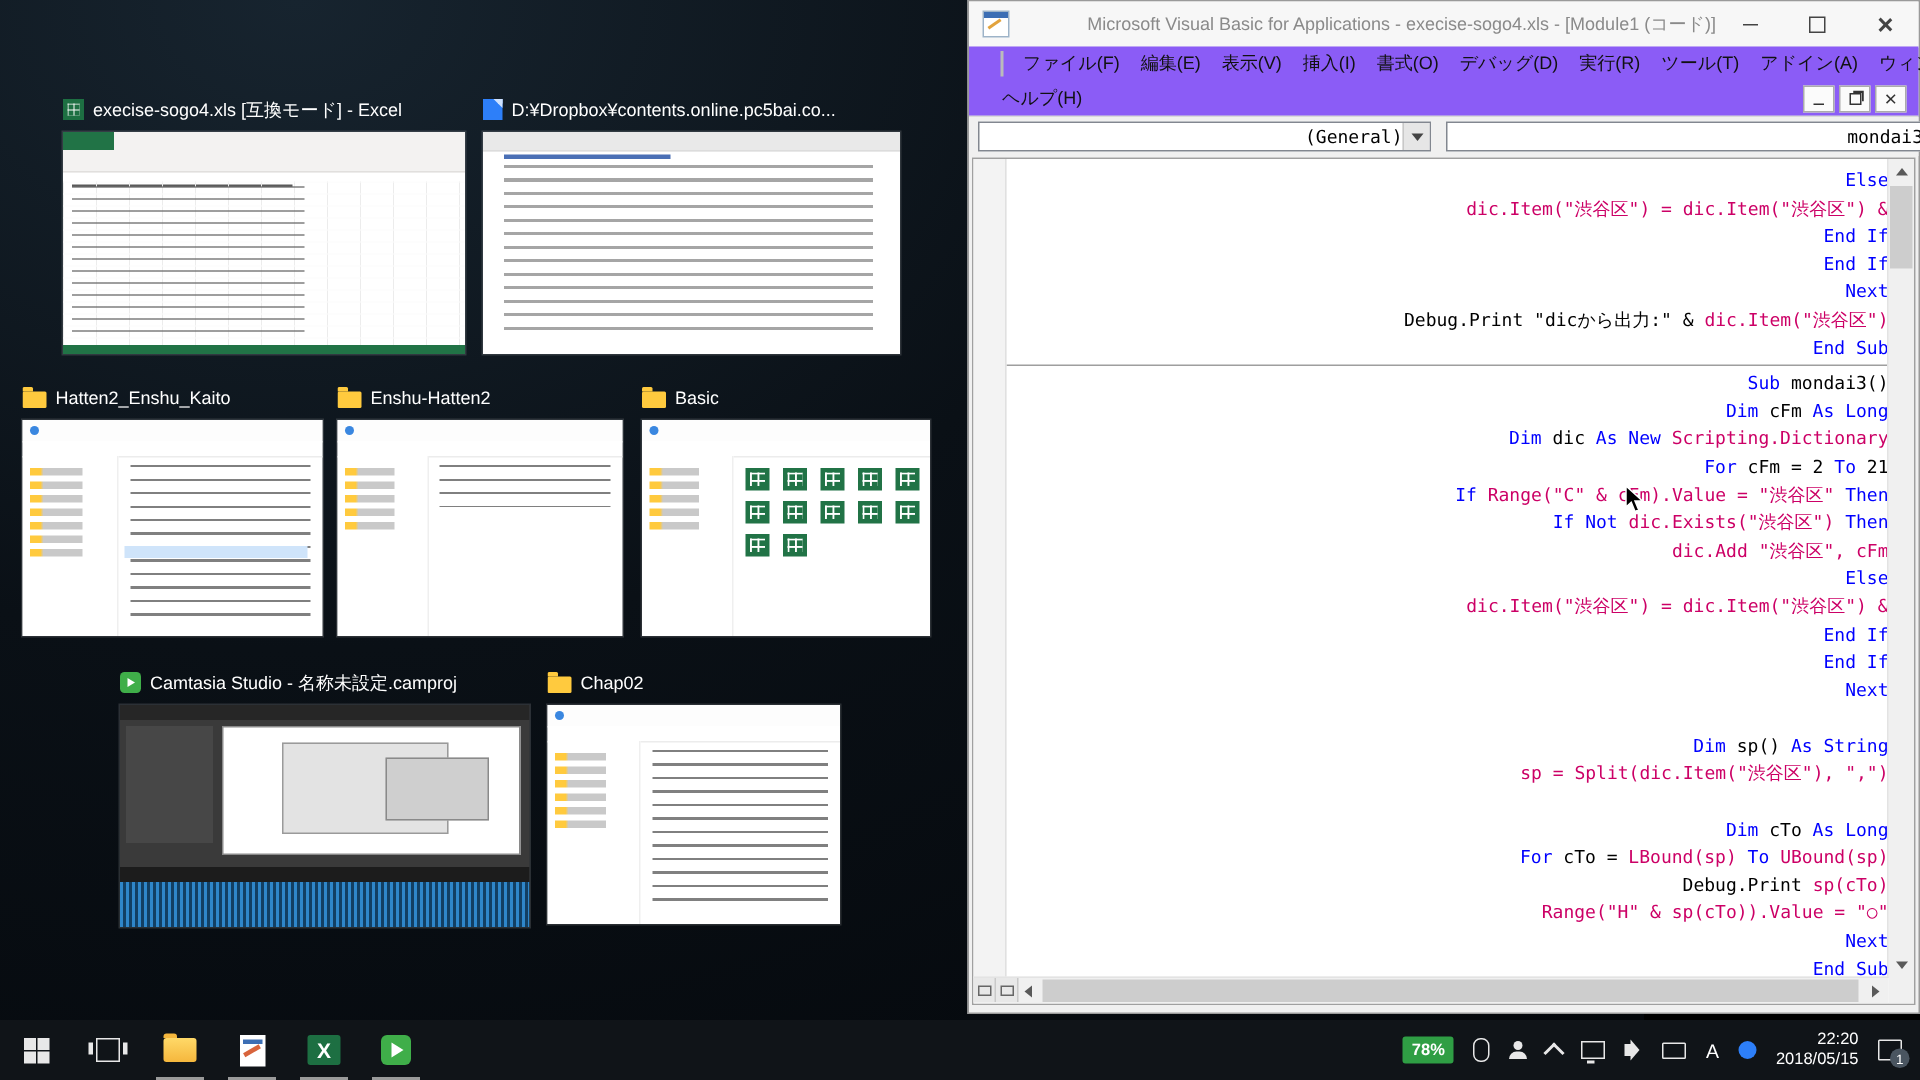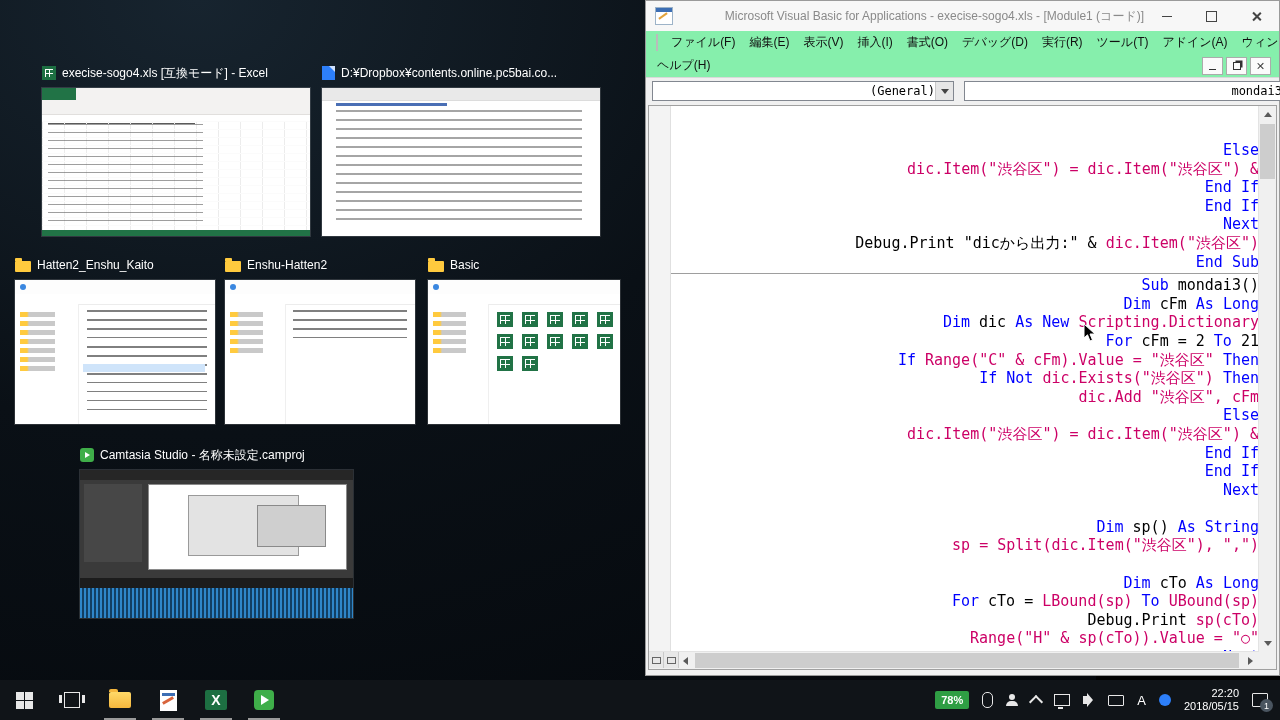--- a/index.html
+++ b/index.html
@@ -82,21 +82,21 @@
   .vbe-appicon::after{content:"";position:absolute;left:2px;top:7px;width:10px;height:2px;background:#e2a33d;transform:rotate(-35deg);}
   .vbe-title-text{font-size:12px;color:#8a8a8a;white-space:nowrap;overflow:hidden;text-overflow:ellipsis;flex:1;}
   .win-btns{display:flex;height:100%;}
   .win-btn{width:45px;height:100%;display:flex;align-items:center;justify-content:center;}
   .g-min{width:10px;height:1px;background:#444;}
   .g-max{width:9px;height:9px;border:1px solid #444;}
   .g-close{position:relative;width:11px;height:11px;}
   .g-close::before,.g-close::after{content:"";position:absolute;left:5px;top:0;width:1.5px;height:11px;background:#444;}
   .g-close::before{transform:rotate(45deg);}.g-close::after{transform:rotate(-45deg);}
 
-  .vbe-menus{position:absolute;left:0;top:30px;right:0;height:46px;background:#86efac;border-bottom:1px solid #d9d9d9;}
+  .vbe-menus{position:absolute;left:0;top:30px;right:0;height:46px;background:#8b5cf6;border-bottom:1px solid #d9d9d9;padding-left:11px;}
   .menu-row{display:flex;align-items:center;height:23px;padding-left:4px;}
   .menu-row2{height:22px;}
   .vbe-pencil{width:15px;height:15px;margin:0 6px;background:linear-gradient(135deg,#4d89c9 0 40%,#e9e9e9 40% 60%,#d8643c 60%);border:1px solid #bbb;}
   .menu-item{font-size:12px;color:#111;padding:3px 7px;white-space:nowrap;}
   .mdi-btns{position:absolute;right:8px;top:56px;display:flex;gap:3px;}
   .mdi-btn{width:19px;height:16px;background:#fbfbfb;border:1px solid #ababab;display:flex;align-items:center;justify-content:center;}
   .g-min2{width:7px;height:1px;background:#333;margin-top:6px;}
   .g-rest{width:6px;height:6px;border:1px solid #333;box-shadow:2px -2px 0 -0.5px #333;}
   .g-x{position:relative;width:8px;height:8px;}
   .g-x::before,.g-x::after{content:"";position:absolute;left:3.5px;top:0;width:1.2px;height:8px;background:#333;}
@@ -105,21 +105,21 @@
   .combo-row{position:absolute;left:0;top:77px;right:0;height:26px;background:#f0f0f0;}
   .combo{position:absolute;top:3px;height:20px;background:#fff;border:1px solid #828790;
          font-size:12px;color:#000;display:flex;align-items:center;box-sizing:border-box;padding-left:32px;}
   .combo-text{flex:1;padding-left:5px;white-space:nowrap;overflow:hidden;font-family:"DejaVu Sans Mono",monospace;}
   .combo-arrow{width:17px;height:100%;background:#e6e6e6;border-left:1px solid #c8c8c8;display:flex;align-items:center;justify-content:center;}
   .combo-arrow::after{content:"";border-left:4px solid transparent;border-right:4px solid transparent;border-top:5px solid #444;}
 
   .code-panel{position:absolute;left:2px;right:2px;top:104px;bottom:5px;background:#fff;border:1px solid #a0a0a0;}
   .code-margin{position:absolute;left:0;top:0;bottom:17px;width:21px;background:#f3f3f3;border-right:1px solid #e0e0e0;}
   .code-lines{position:absolute;left:22px;top:0;right:17px;bottom:17px;overflow:hidden;
-       padding:5px 0 0 22px;font-family:"DejaVu Sans Mono",monospace;font-size:15px;line-height:18.6px;color:#000;margin-top:30px;}
+       padding:5px 0 0 22px;font-family:"DejaVu Sans Mono",monospace;font-size:12px;line-height:18.6px;color:#000;}
   .code-line{white-space:pre;height:18.6px;}
   .tok-k{color:#0000ff;}
   .tok-r{color:#cc0066;}
   .proc-sep{height:1px;background:#9e9e9e;margin:2px 0 2px -22px;}
 
   .v-scroll{position:absolute;right:0;top:0;width:17px;bottom:17px;background:#f0f0f0;border-left:1px solid #e3e3e3;}
   .arr{position:absolute;left:0;width:17px;height:17px;display:flex;align-items:center;justify-content:center;}
   .arr-up{top:0;}.arr-down{bottom:0;}
   .arr-up::after{content:"";border-left:4px solid transparent;border-right:4px solid transparent;border-bottom:5px solid #5a5a5a;}
   .arr-down::after{content:"";border-left:4px solid transparent;border-right:4px solid transparent;border-top:5px solid #5a5a5a;}
@@ -296,20 +296,41 @@
       <div class="cam-left"></div>
       <div class="cam-preview">
         <div class="cam-inner"></div>
           <div class="cam-inner2"></div>
       </div>
       <div class="cam-tools"></div>
       <div class="cam-wave"></div>
     </div>
   </div>
 
+  <div class="tv-item" style="left:365px;top:446px;width:195px;height:174px">
+    <div class="tv-label">
+      <span class="ic ic-folder"></span>
+      <span class="tv-title">Chap02</span>
+    </div>
+    <div class="tv-thumb" style="top:24px;width:195px;height:146px">
+      <div class="ex-top">
+          <span class="ex-dot"></span>
+        </div>
+      <div class="ex-addr"></div>
+      <div class="ex-left">
+          <i></i>
+          <i></i>
+          <i></i>
+          <i></i>
+          <i></i>
+          <i></i>
+        </div>
+      <div class="ex-list"></div>
+    </div>
+  </div>
 </div>
 
 <div class="vbe">
   <div class="vbe-title">
     <span class="vbe-appicon"></span>
     <span class="vbe-title-text">Microsoft Visual Basic for Applications - execise-sogo4.xls - [Module1 (コード)]</span>
     <span class="win-btns">
       <span class="win-btn">
           <span class="g-min"></span>
         </span>

